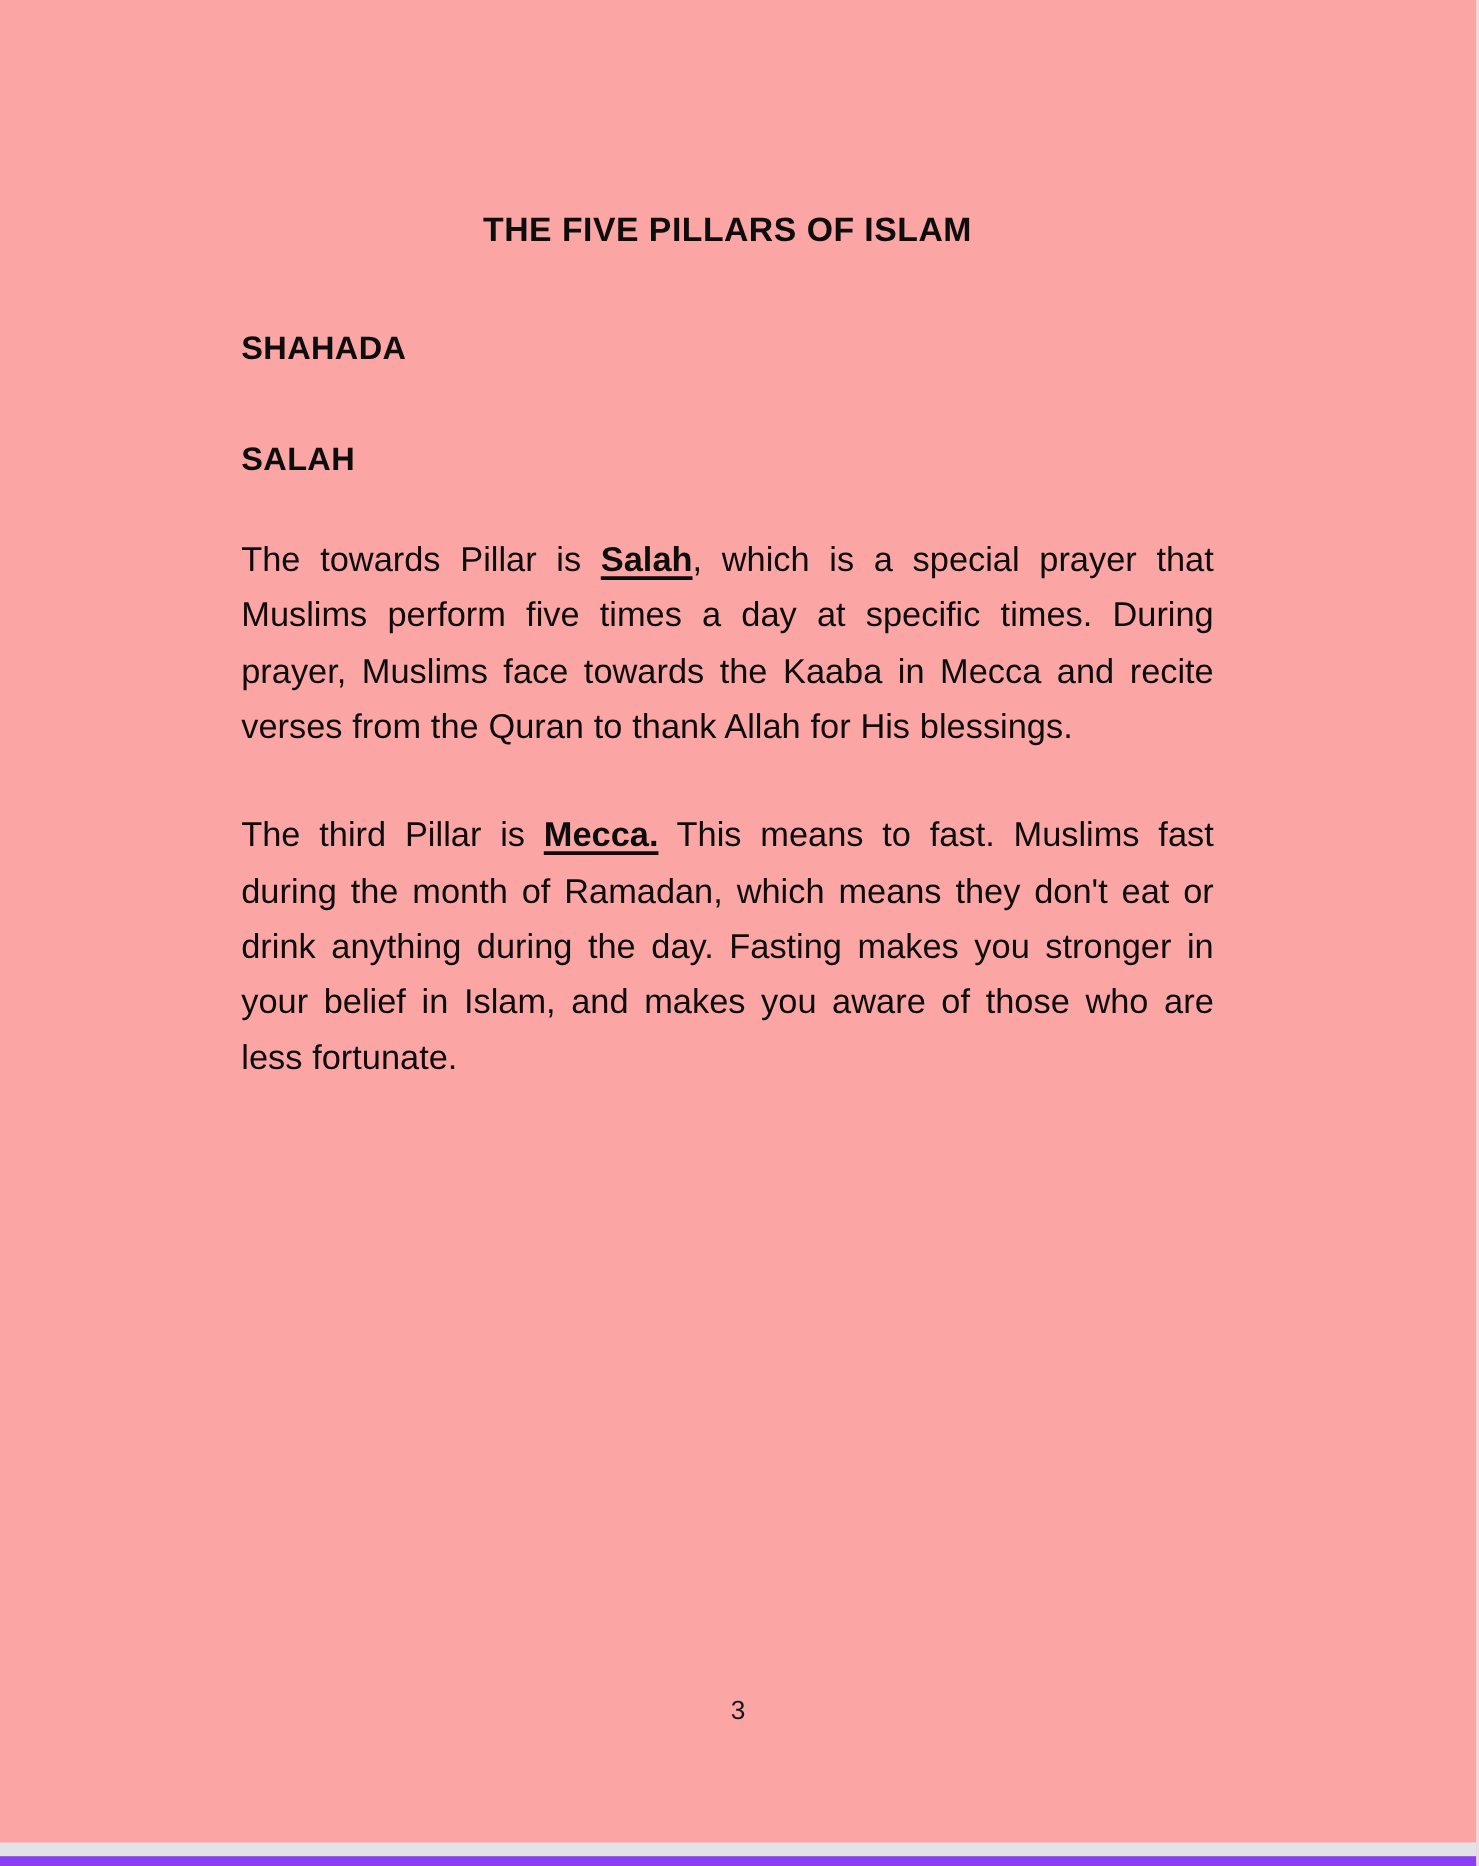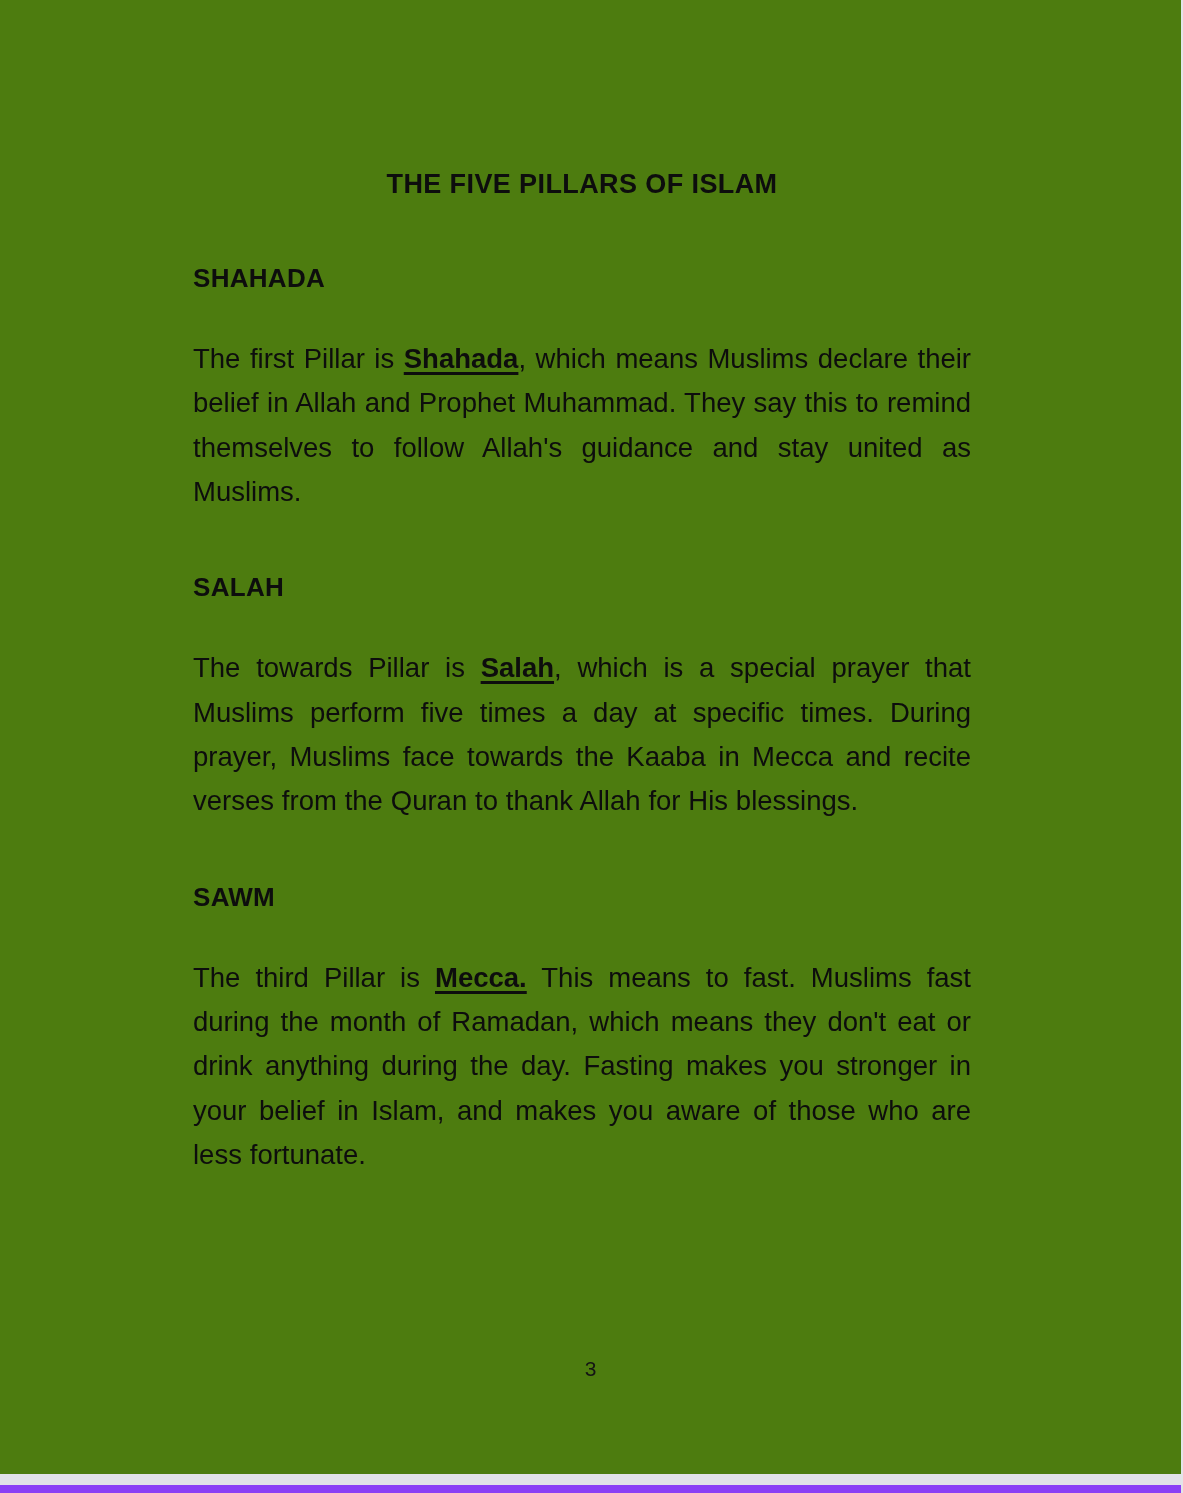--- a/index.html
+++ b/index.html
@@ -5,21 +5,21 @@
   html, body {
     margin: 0;
     padding: 0;
     background: #ffffff;
   }
 
   #page {
     position: relative;
     width: 1183px;
     height: 1493px;
-    background: #4d7c0f;
+    background: #fca5a5;
     box-sizing: border-box;
     border-right: 2px solid #e4e4e8;
     overflow: hidden;
     font-family: "Liberation Sans", "DejaVu Sans", sans-serif;
     color: #0d0d0d;
   }
 
   #content {
     position: absolute;
     left: 193px;
@@ -102,27 +102,25 @@
 <body>
 
 <div id="page">
 
   <div id="content">
 
     <h1 class="doc-title">THE FIVE PILLARS OF ISLAM</h1>
 
     <h2 class="section-heading heading-shahada">SHAHADA</h2>
 
-    <p class="body-para"><span>The first Pillar is </span><span class="term">Shahada</span><span>, which means Muslims declare their belief in Allah and Prophet Muhammad. They say this to remind themselves to follow Allah's guidance and stay united as Muslims.</span></p>
 
     <h2 class="section-heading heading-salah">SALAH</h2>
 
     <p class="body-para"><span>The towards Pillar is </span><span class="term">Salah</span><span>, which is a special prayer that Muslims perform five times a day at specific times. During prayer, Muslims face towards the Kaaba in Mecca and recite verses from the Quran to thank Allah for His blessings.</span></p>
 
-    <h2 class="section-heading heading-sawm">SAWM</h2>
 
     <p class="body-para"><span>The third Pillar is </span><span class="term">Mecca.</span><span> This means to fast. Muslims fast during the month of Ramadan, which means they don't eat or drink anything during the day. Fasting makes you stronger in your belief in Islam, and makes you aware of those who are less fortunate.</span></p>
 
   </div>
 
   <div class="page-number">3</div>
 
   <div class="footer-bars">
     <div class="footer-gray"></div>
     <div class="footer-accent"></div>

